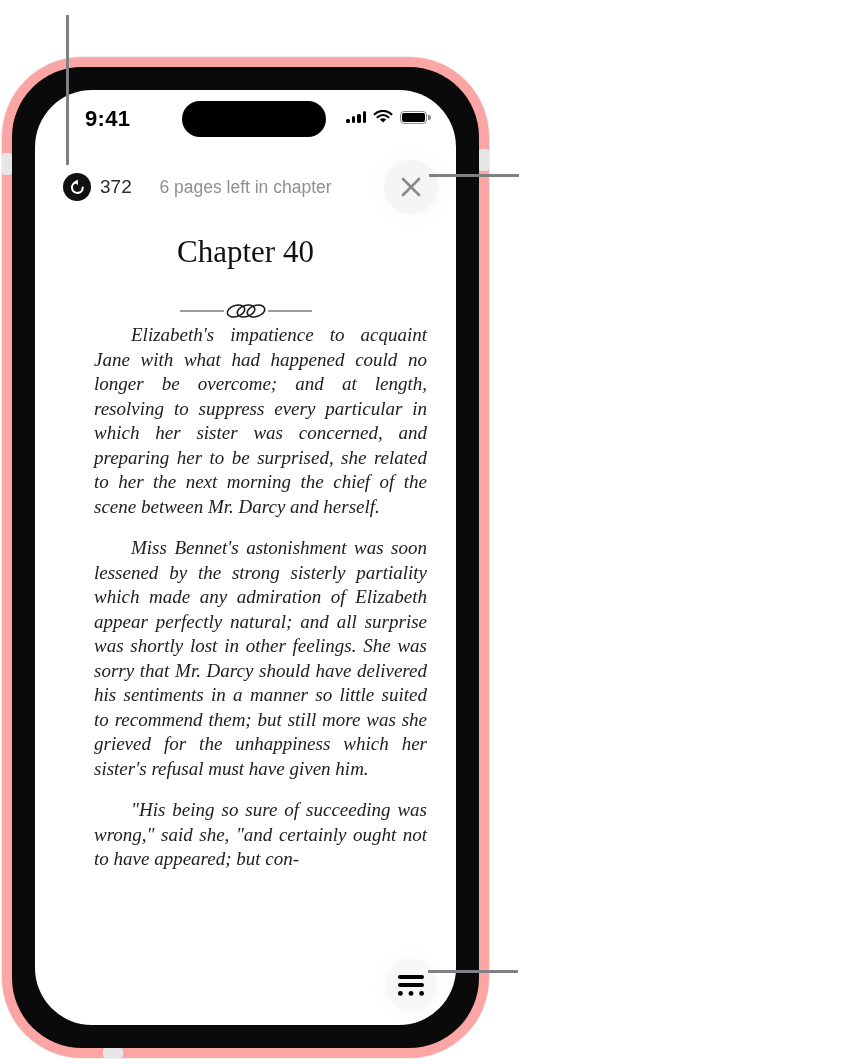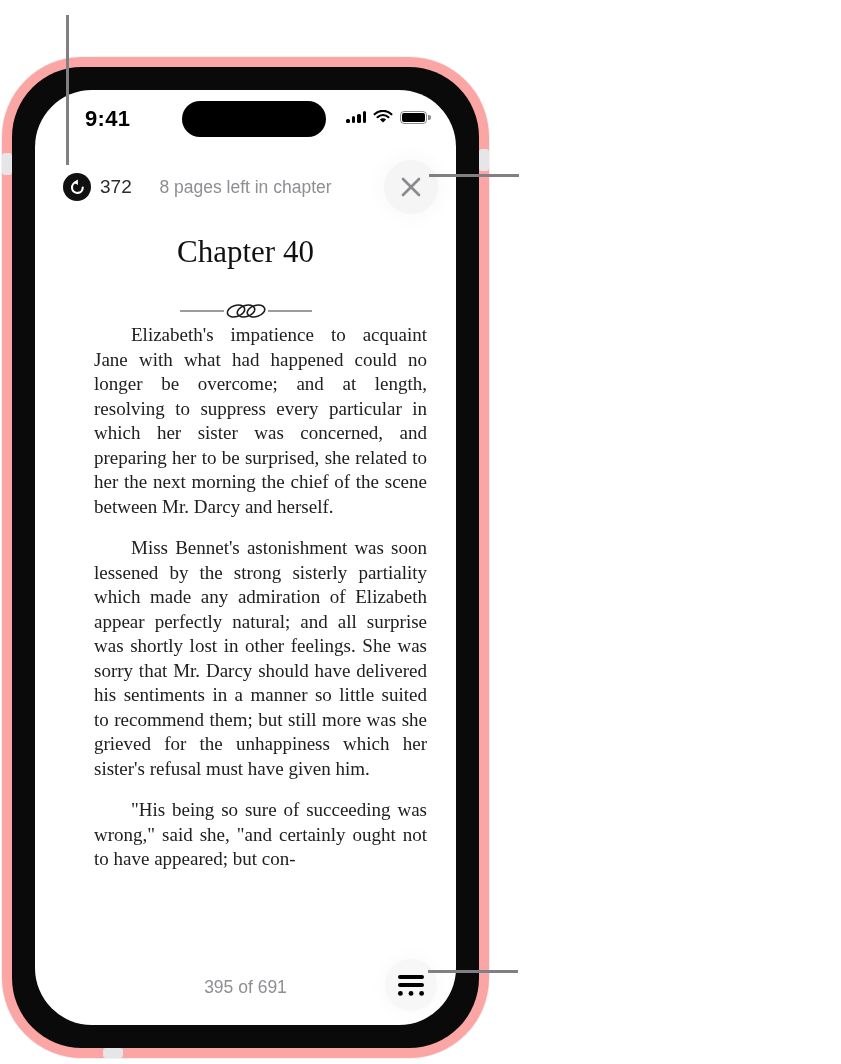--- a/index.html
+++ b/index.html
@@ -64,21 +64,21 @@
   .chapter-title{
     position:absolute;left:0;top:144px;width:100%;text-align:center;
     font-family:"Liberation Serif",serif;font-weight:400;font-size:31px;color:#111;
   }
   .ornament{position:absolute;left:0;top:212px;width:100%;text-align:center;}
   .text-block{
     position:absolute;left:59px;top:233px;width:333px;
     font-family:"Liberation Serif",serif;font-size:19px;line-height:24.5px;
     color:#202022;text-align:justify;
   }
-  .text-block p{margin:0 0 17px 0;text-indent:37px;}
+  .text-block p{margin:0 0 17px 0;text-indent:37px;font-style:italic;}
   
   .page-position{
     position:absolute;left:0;top:887px;width:100%;text-align:center;
     font-size:17.5px;color:#8e8e93;
   }
   .menu-btn{
     position:absolute;left:350px;top:869px;width:52px;height:52px;border-radius:50%;
     background:#f7f7f8;display:flex;align-items:center;justify-content:center;
     box-shadow:0 0 16px 5px rgba(0,0,0,0.02);
   }
@@ -123,21 +123,21 @@
       <div class="back-group">
         <span class="back-btn">
           <svg width="17" height="17" viewBox="0 0 24 24">
             <path d="M10.5 4.6 A 7.6 7.6 0 1 0 19.4 12" fill="none" stroke="#fff" stroke-width="3" stroke-linecap="round"></path>
             <polygon points="12.5,0.8 12.5,8.6 6.2,4.7" fill="#fff"></polygon>
           </svg>
         </span>
         <span class="back-count">372</span>
       </div>
 
-      <div class="pages-left">8 pages left in chapter</div>
+      <div class="pages-left">6 pages left in chapter</div>
 
       <div class="close-btn">
         <svg width="22" height="22" viewBox="0 0 22 22">
           <path d="M3 3 L19 19 M19 3 L3 19" stroke="#8a8a8e" stroke-width="2.6" stroke-linecap="round"></path>
         </svg>
       </div>
 
       <div class="chapter-title">Chapter 40</div>
 
       <div class="ornament">
@@ -149,21 +149,20 @@
           <ellipse cx="76" cy="9" rx="9" ry="5.6" fill="none" stroke="#1a1a1a" stroke-width="1.6" transform="rotate(-18 76 9)"></ellipse>
         </svg>
       </div>
 
       <div class="text-block">
         <p>Elizabeth's impatience to acquaint Jane with what had happened could no longer be overcome; and at length, resolving to suppress every particular in which her sister was concerned, and preparing her to be surprised, she related to her the next morning the chief of the scene between Mr. Darcy and herself.</p>
         <p>Miss Bennet's astonishment was soon lessened by the strong sisterly partiality which made any admiration of Elizabeth appear perfectly natural; and all surprise was shortly lost in other feelings. She was sorry that Mr. Darcy should have delivered his sentiments in a manner so little suited to recommend them; but still more was she grieved for the unhappiness which her sister's refusal must have given him.</p>
         <p>"His being so sure of succeeding was wrong," said she, "and certainly ought not to have appeared; but con-</p>
       </div>
 
-      <div class="page-position">395 of 691</div>
 
       <div class="menu-btn">
         <svg width="28" height="23" viewBox="0 0 28 23">
           <rect x="1" y="1" width="26" height="4" rx="2" fill="#000"></rect>
           <rect x="1" y="9" width="26" height="4" rx="2" fill="#000"></rect>
           <circle cx="3.4" cy="19.4" r="2.4" fill="#000"></circle>
           <circle cx="14" cy="19.4" r="2.4" fill="#000"></circle>
           <circle cx="24.6" cy="19.4" r="2.4" fill="#000"></circle>
         </svg>
       </div>

